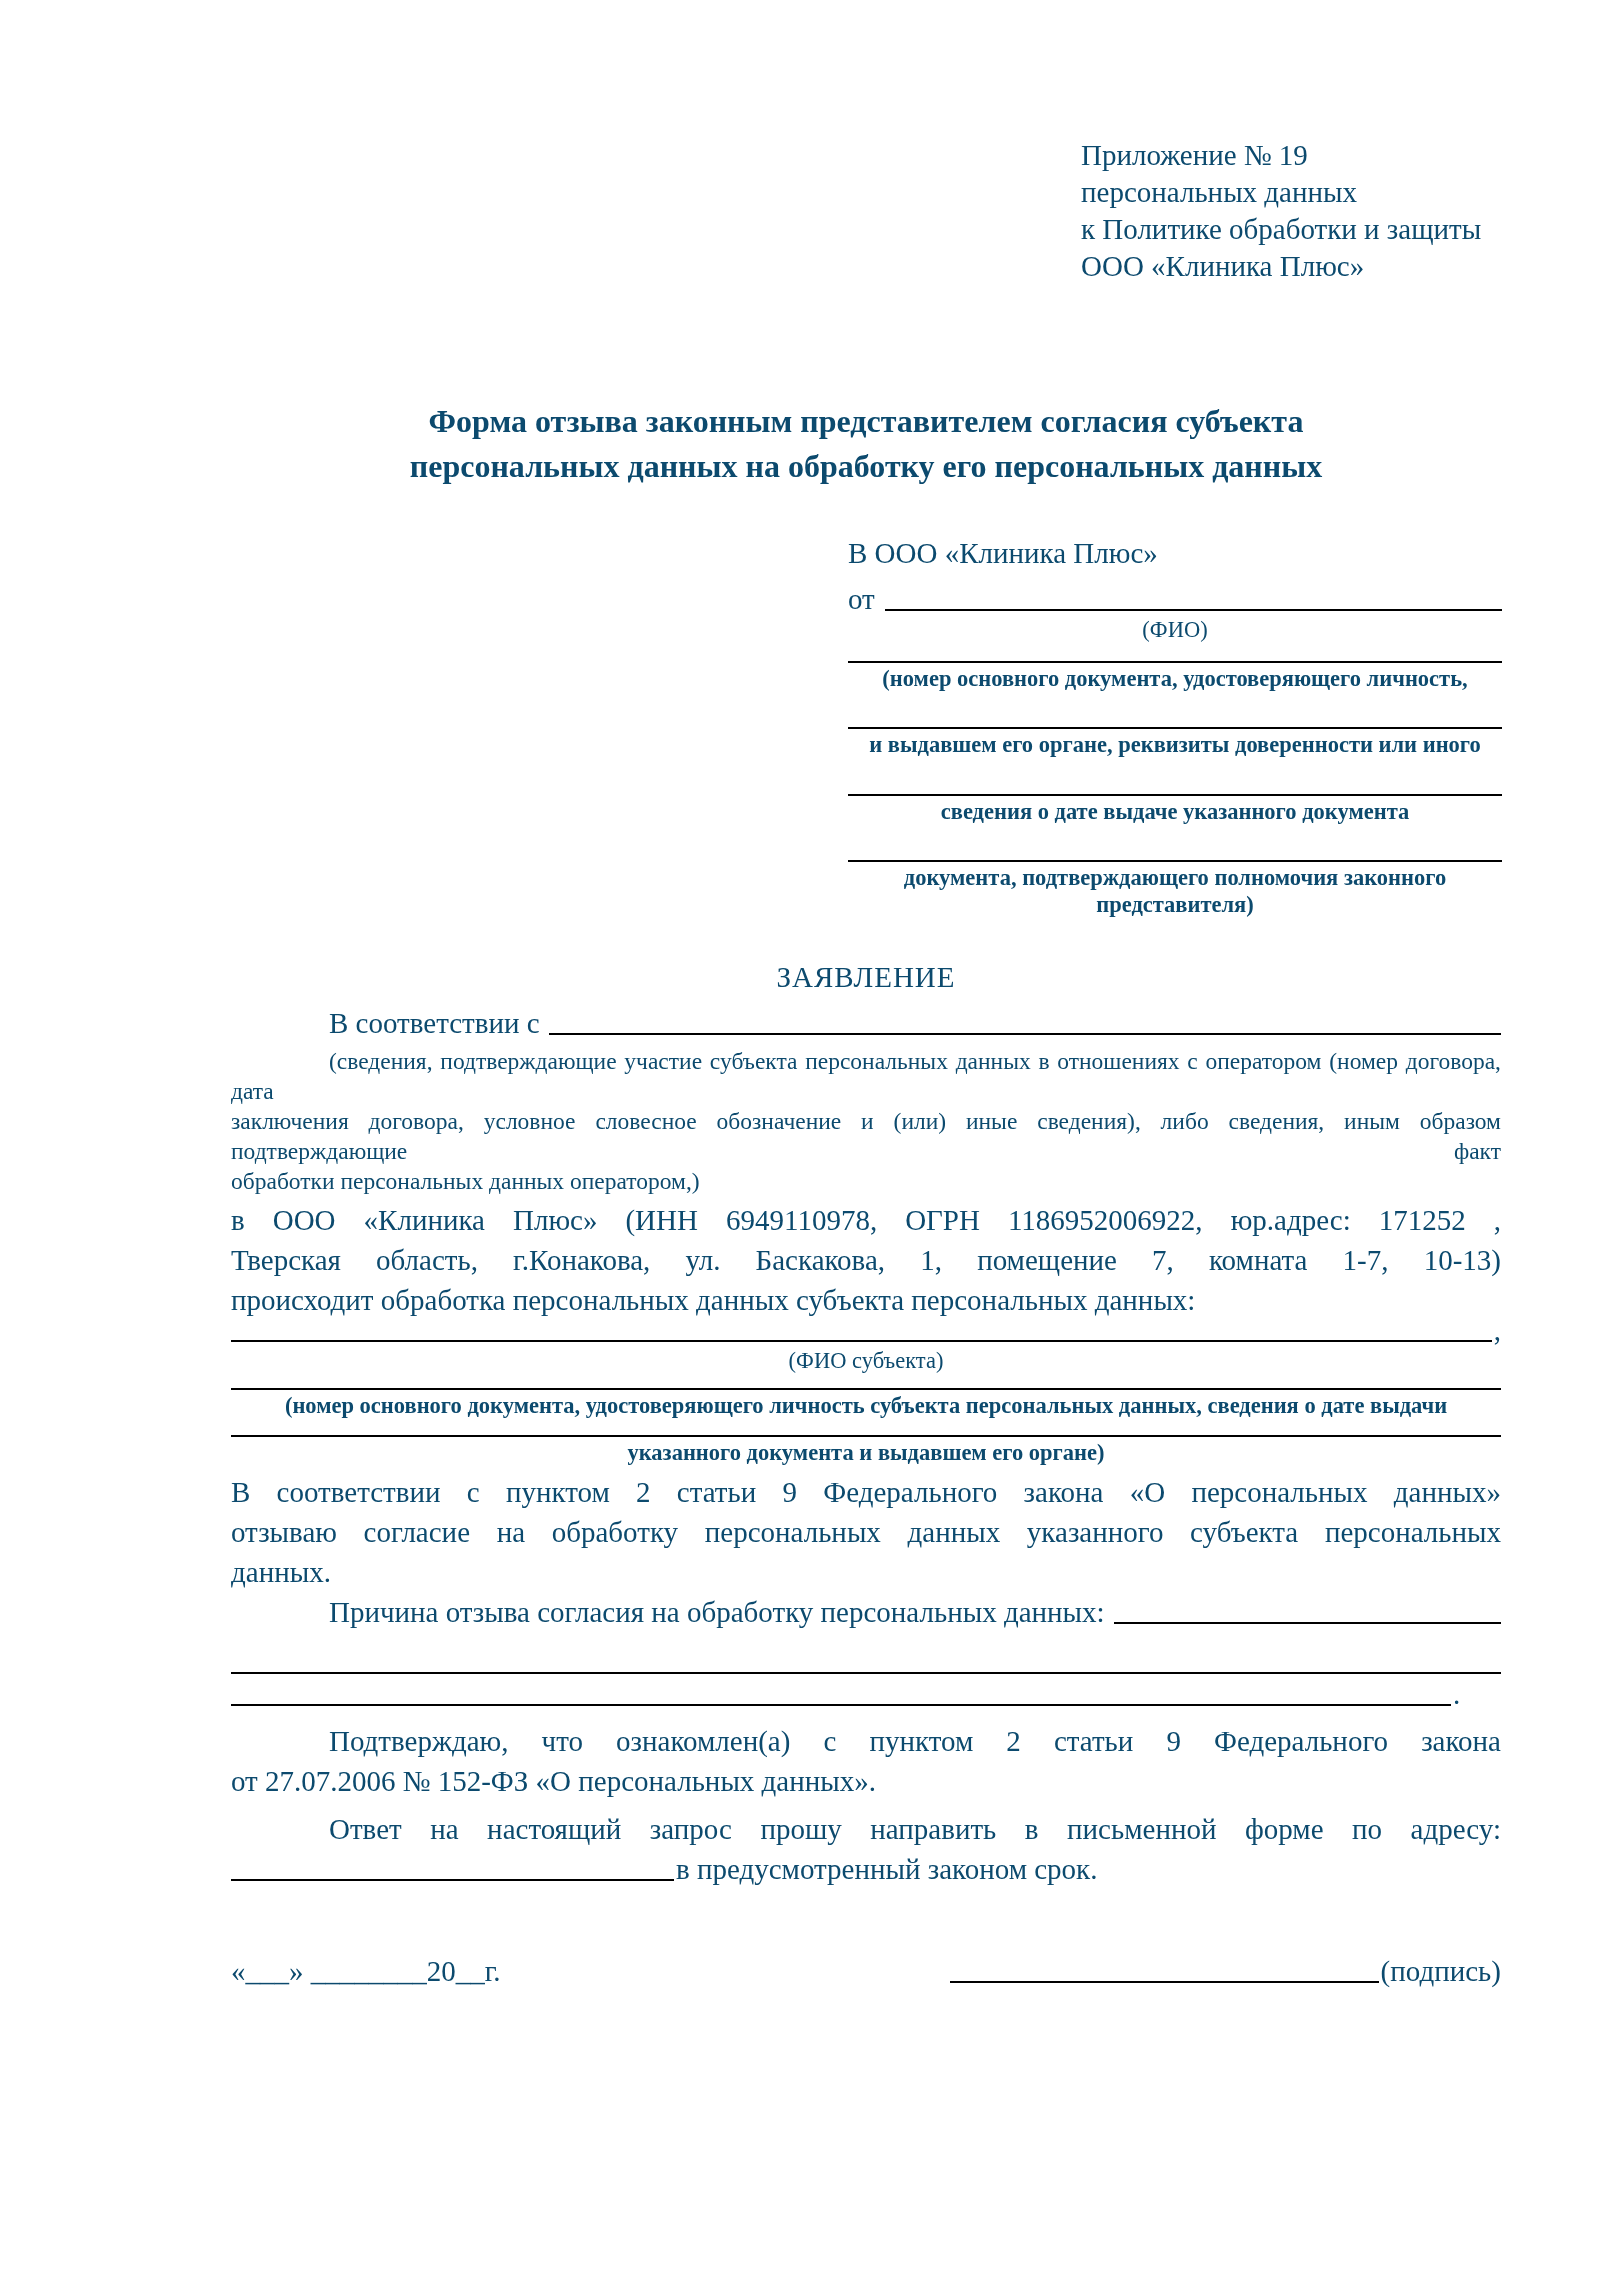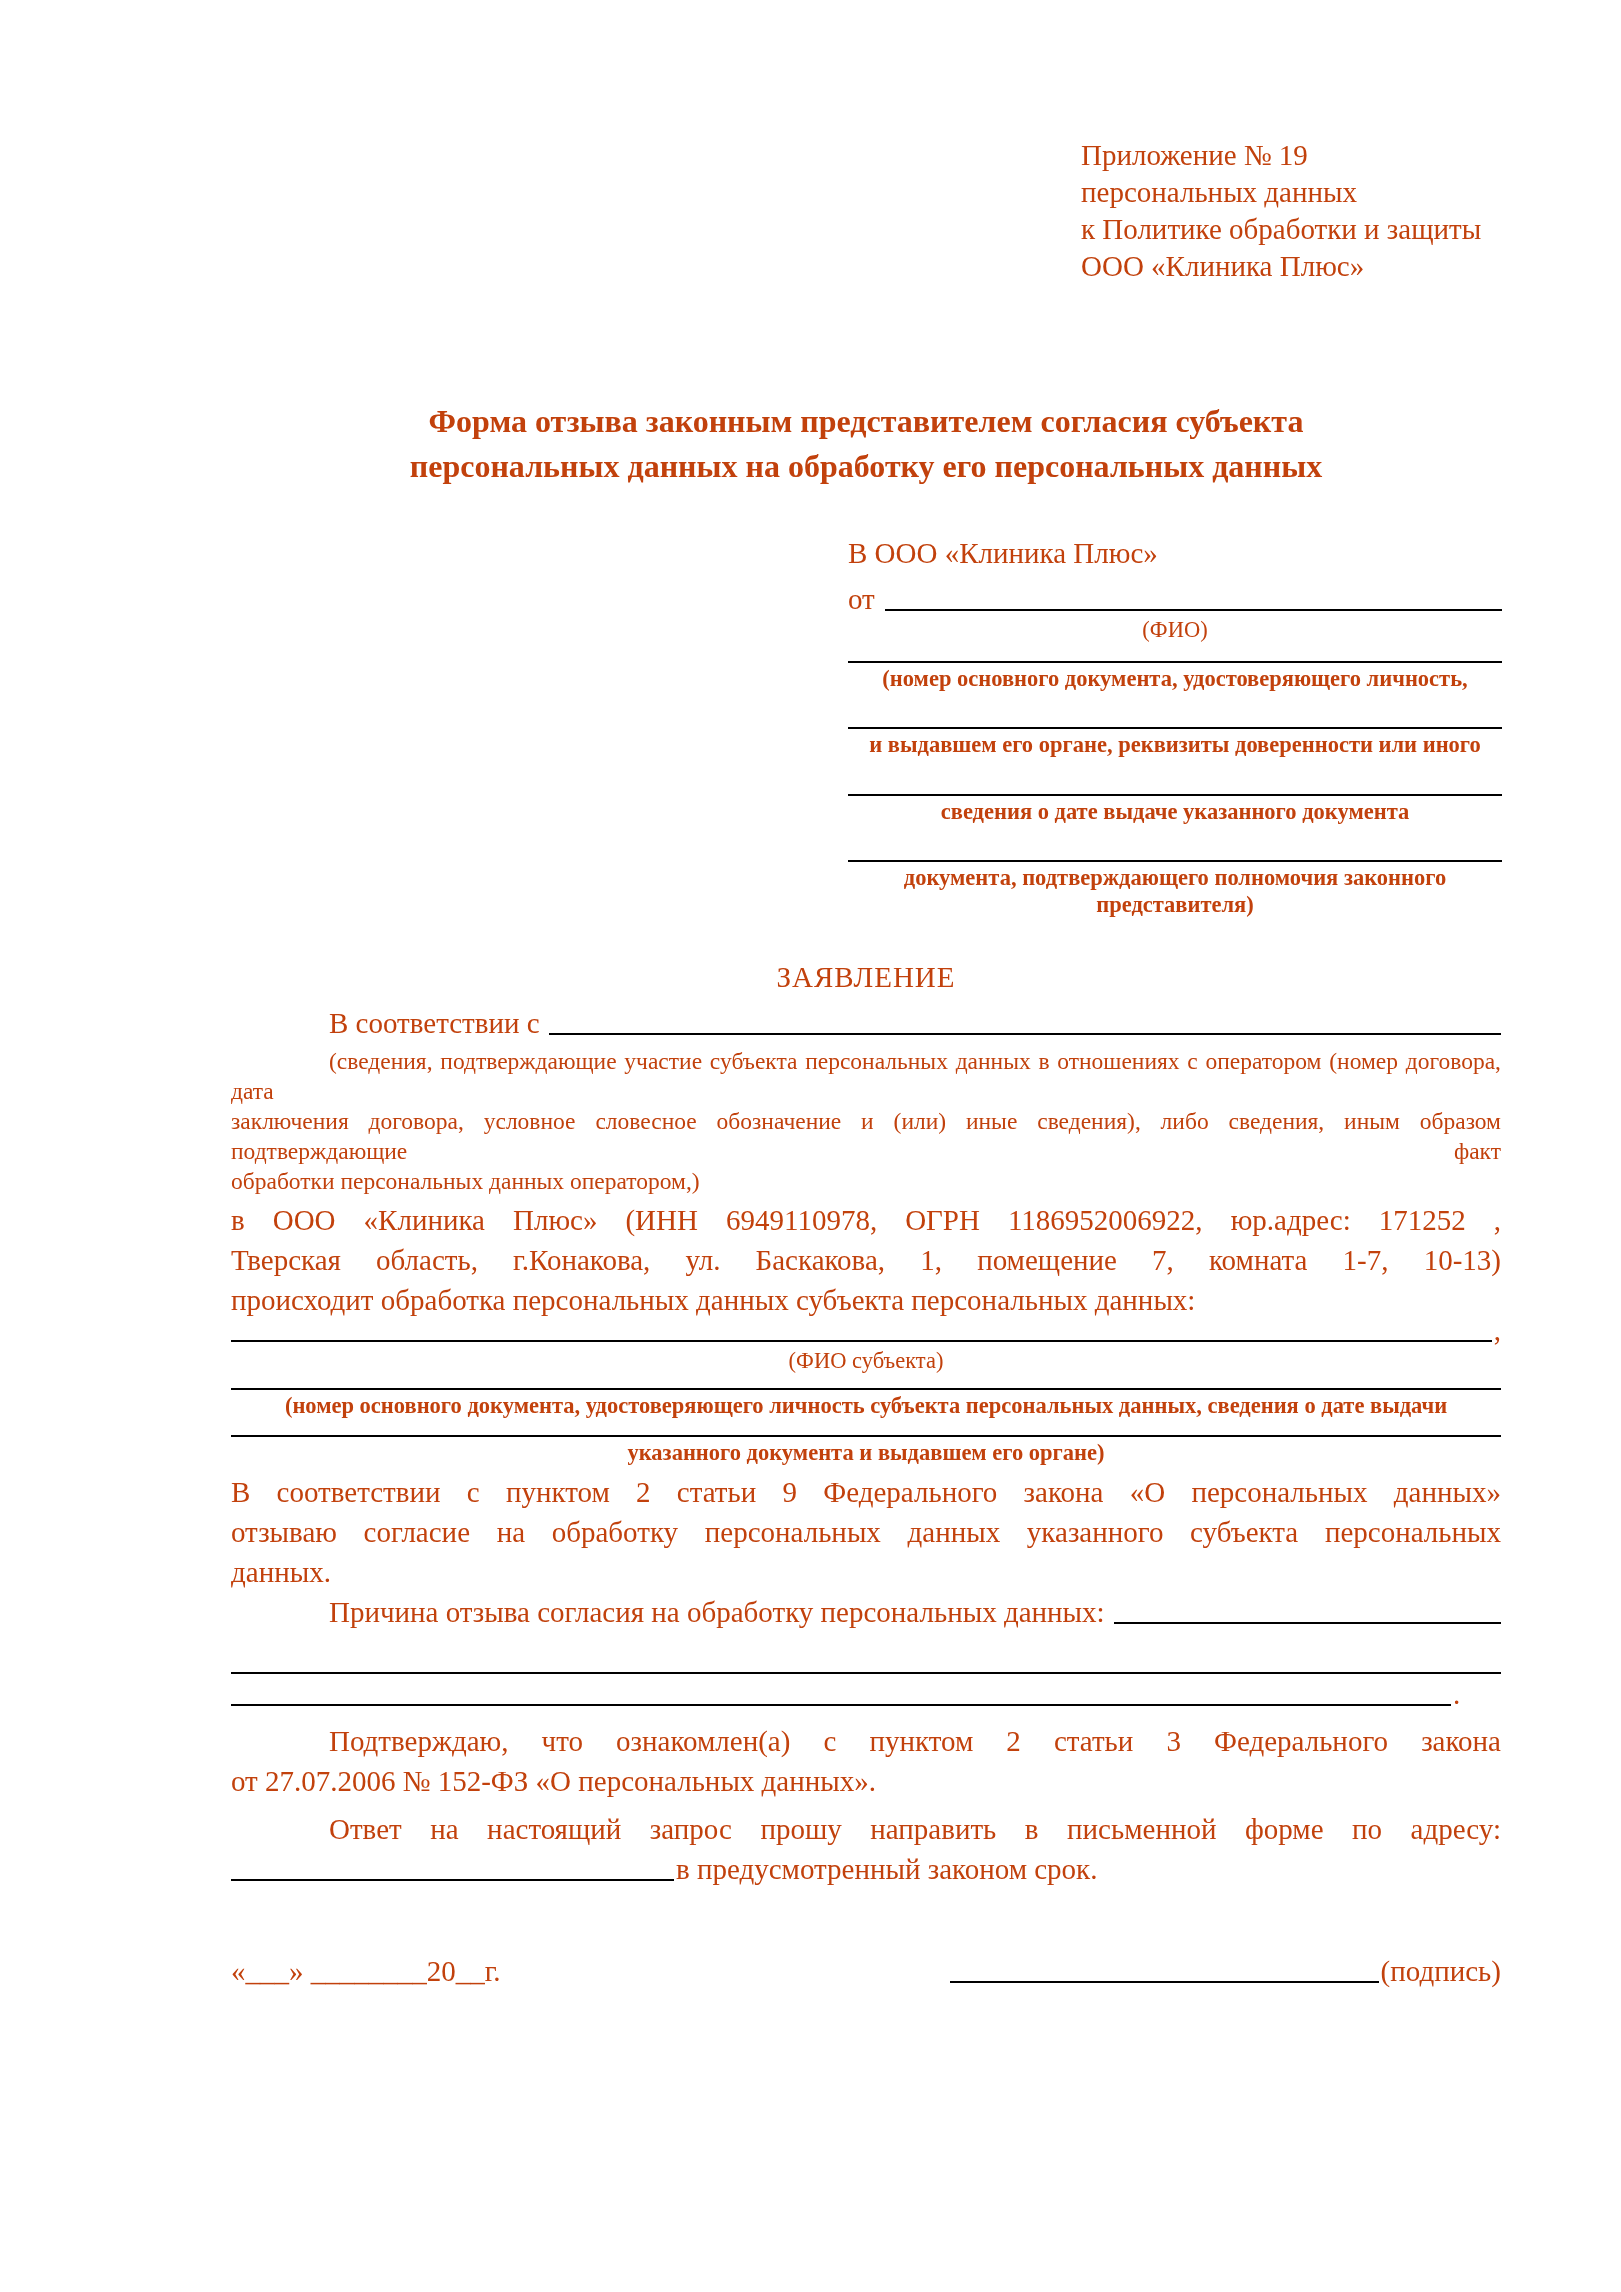--- a/index.html
+++ b/index.html
@@ -1,18 +1,18 @@
 <!DOCTYPE html>
 <html><head>
 <meta charset="utf-8">
 <style>
   html,body{margin:0;padding:0;background:#ffffff;}
   .page{
     width:1621px;height:2123px;box-sizing:border-box;position:relative;
-    background:#ffffff;color:#c2410c;
+    background:#ffffff;color:#0c4a6e;
     font-family:"Liberation Serif","DejaVu Serif",serif;
     font-size:29px;
     padding:137px 120px 0 231px;
     overflow:hidden;
   }
   
   .appendix{margin-left:850px;line-height:37px;}
   
   .title{margin-top:114px;text-align:center;font-weight:bold;font-size:32px;line-height:45px;}
   
@@ -141,21 +141,21 @@
     <span class="fill"></span>
   </div>
 
   <div class="bline sep1"></div>
   <div class="sep2">
     <span class="bline short"></span>
     <span>.</span>
   </div>
 
   <div class="para confirm">
-    <div class="jl ind-t">Подтверждаю, что ознакомлен(а) с пунктом 2 статьи 3 Федерального закона</div>
+    <div class="jl ind-t">Подтверждаю, что ознакомлен(а) с пунктом 2 статьи 9 Федерального закона</div>
     <div>от 27.07.2006 № 152-ФЗ «О персональных данных».</div>
   </div>
 
   <div class="para reply">
     <div class="jl ind-t">Ответ на настоящий запрос прошу направить в письменной форме по адресу:</div>
   </div>
   <div class="reply-row">
     <span class="bline address-blank"></span>
     <span>в предусмотренный законом срок.</span>
   </div>

